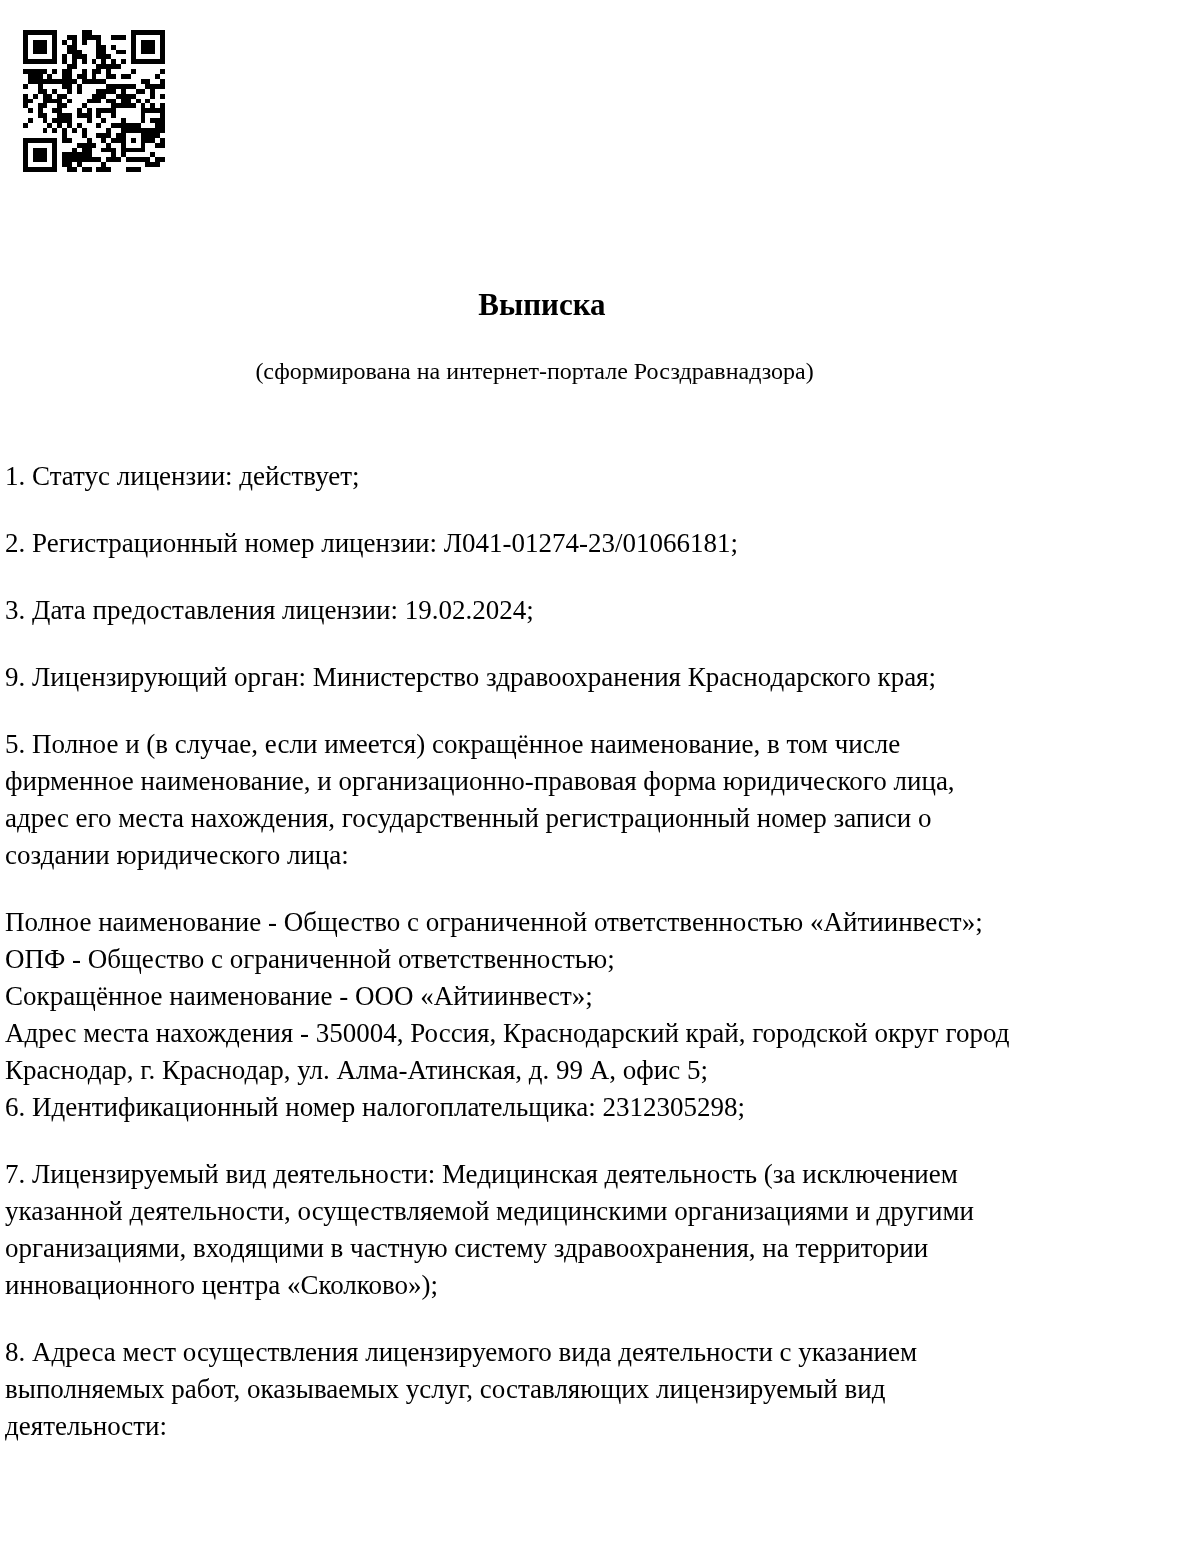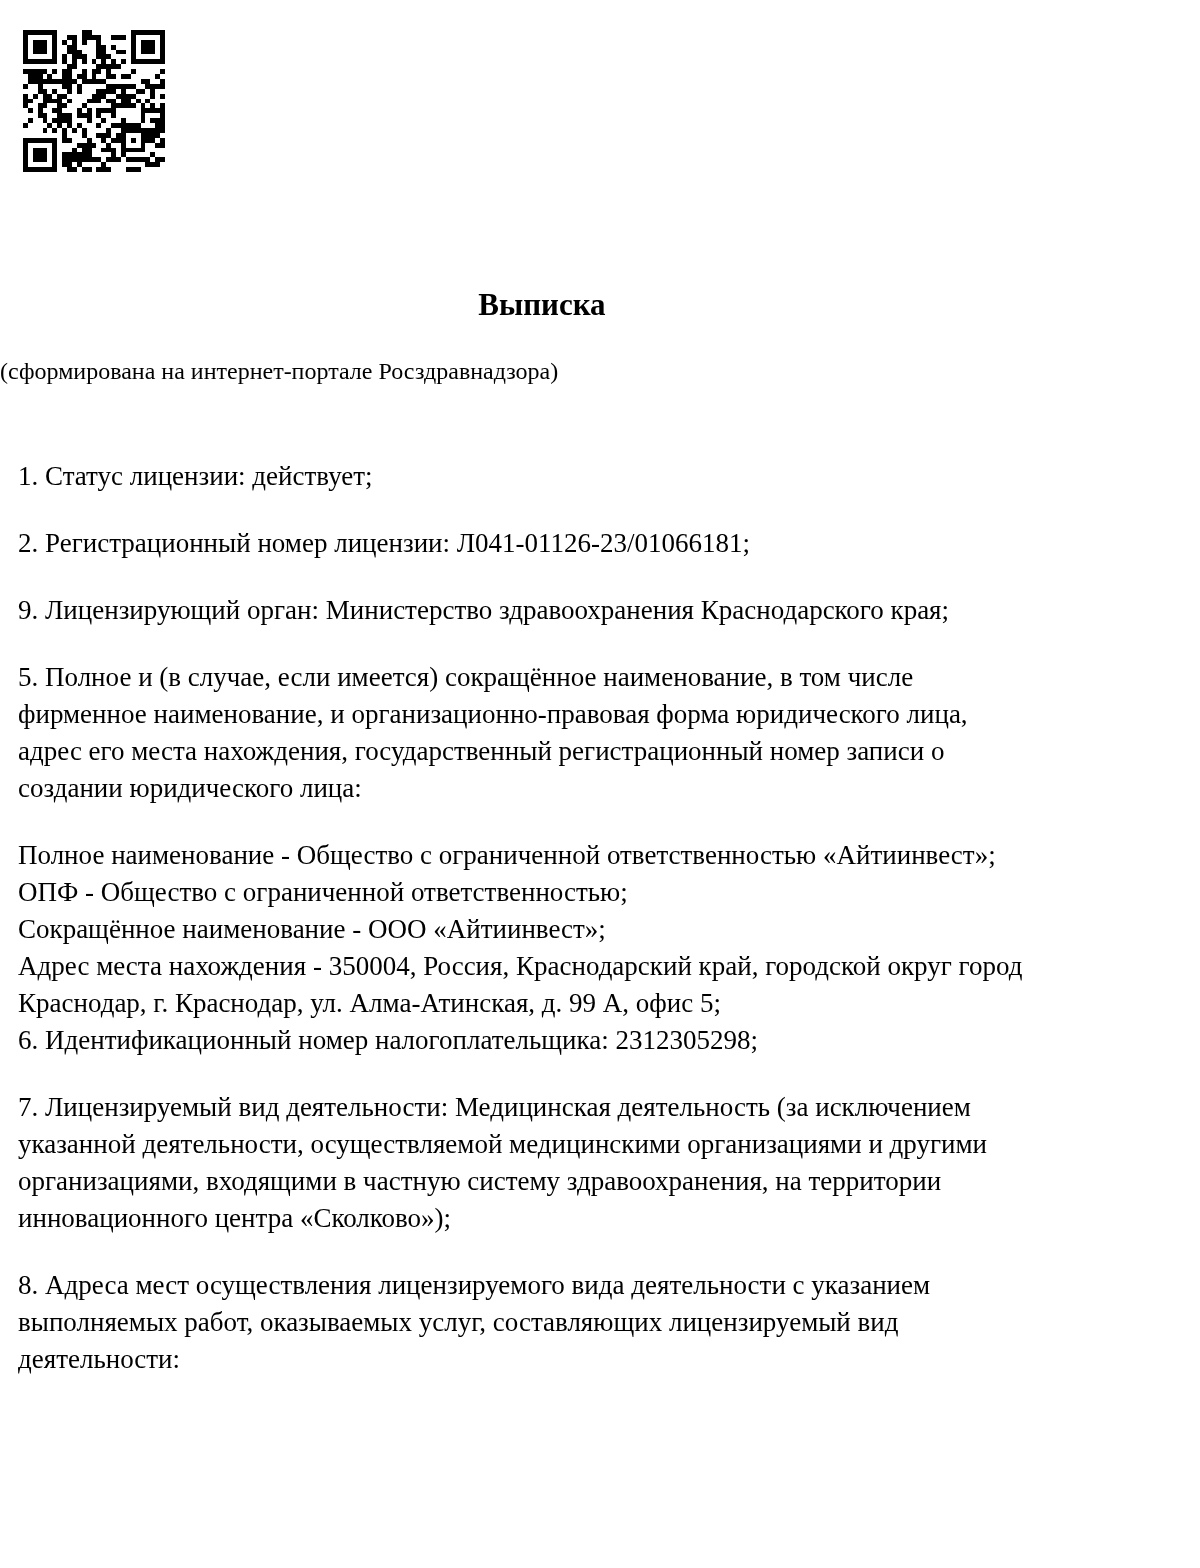--- a/index.html
+++ b/index.html
@@ -27,27 +27,27 @@
   .title-block {
     padding-top: 285px;
     text-align: center;
     font-weight: bold;
     font-size: 31px;
     line-height: 39px;
   }
   .gen-note {
     margin-top: 32px;
     padding-right: 15px;
-    text-align: left;
+    text-align: center;
     font-size: 24px;
     line-height: 30px;
   }
   .content {
     margin-top: 72px;
-    padding-left: 18px;
+    padding-left: 5px;
     padding-right: 60px;
     font-size: 27px;
     line-height: 37px;
   }
   .para { margin: 0 0 30px 0; }
   .tight { margin: 0; }
   .para.last-tight { margin: 0 0 30px 0; }
 </style>
 </head>
 <body>
@@ -480,21 +480,22 @@
     </svg>
 
   <div class="title-block">
     <div>Выписка</div>
   </div>
 
   <div class="gen-note">(сформирована на интернет-портале Росздравнадзора)</div>
 
   <div class="content">
     <div class="para">1. Статус лицензии: действует;</div>
-    <div class="para">2. Регистрационный номер лицензии: Л041-01126-23/01066181;</div>
+    <div class="para">2. Регистрационный номер лицензии: Л041-01274-23/01066181;</div>
+    <div class="para">3. Дата предоставления лицензии: 19.02.2024;</div>
     <div class="para">9. Лицензирующий орган: Министерство здравоохранения Краснодарского края;</div>
     <div class="para">5. Полное и (в случае, если имеется) сокращённое наименование, в том числе фирменное наименование, и организационно-правовая форма юридического лица, адрес его места нахождения, государственный регистрационный номер записи о создании юридического лица:</div>
 
     <div class="tight">Полное наименование - Общество с ограниченной ответственностью «Айтиинвест»;</div>
     <div class="tight">ОПФ - Общество с ограниченной ответственностью;</div>
     <div class="tight">Сокращённое наименование - ООО «Айтиинвест»;</div>
     <div class="tight">Адрес места нахождения - 350004, Россия, Краснодарский край, городской округ город Краснодар, г. Краснодар, ул. Алма-Атинская, д. 99 А, офис 5;</div>
 
     <div class="para">6. Идентификационный номер налогоплательщика: 2312305298;</div>
     <div class="para">7. Лицензируемый вид деятельности: Медицинская деятельность (за исключением указанной деятельности, осуществляемой медицинскими организациями и другими организациями, входящими в частную систему здравоохранения, на территории инновационного центра «Сколково»);</div>

